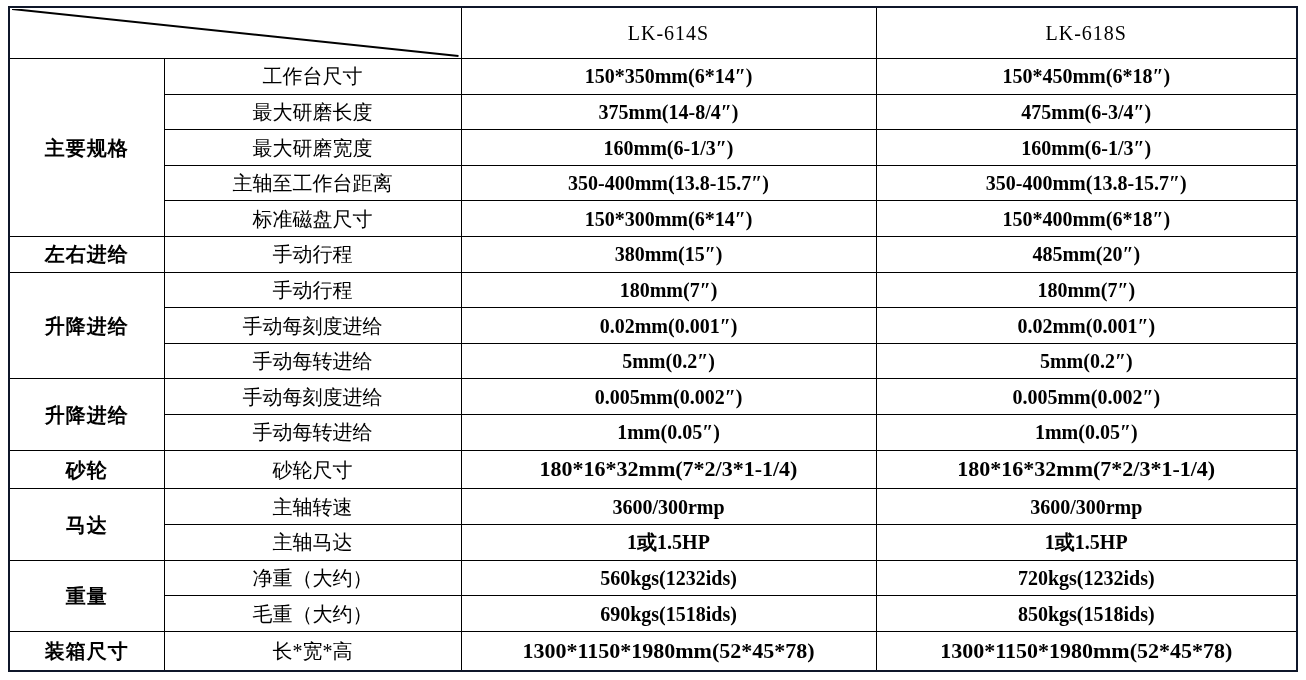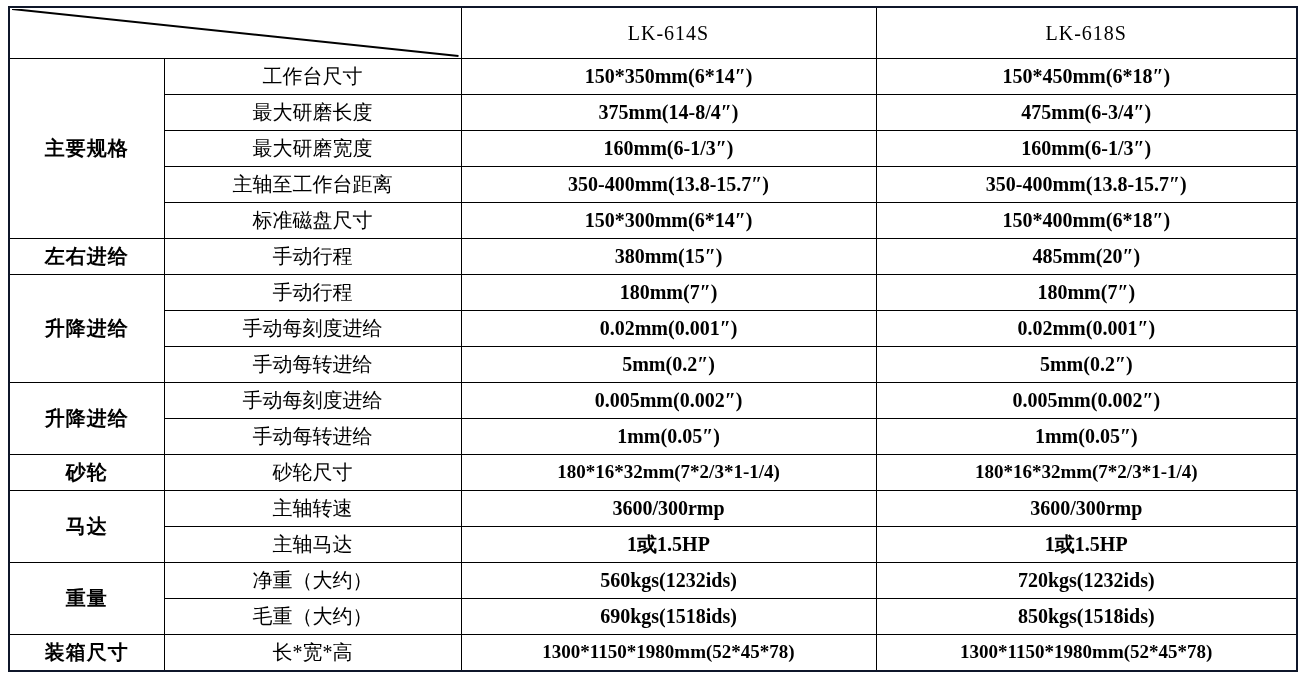--- a/index.html
+++ b/index.html
@@ -53,21 +53,21 @@
   td.item {
     font-family: Liberation Serif, serif;
     font-size: 21px;
   }
   td.val {
     font-family: "Liberation Serif", serif;
     font-size: 20px;
     font-weight: bold;
   }
   td.val.small {
-    font-size: 19px;
+    font-size: 22px;
   }
   td.head {
     font-family: "Liberation Serif", serif;
     font-size: 23px;
     font-weight: normal;
     letter-spacing: 1px;
   }
   
   td.corner {
     position: relative;

